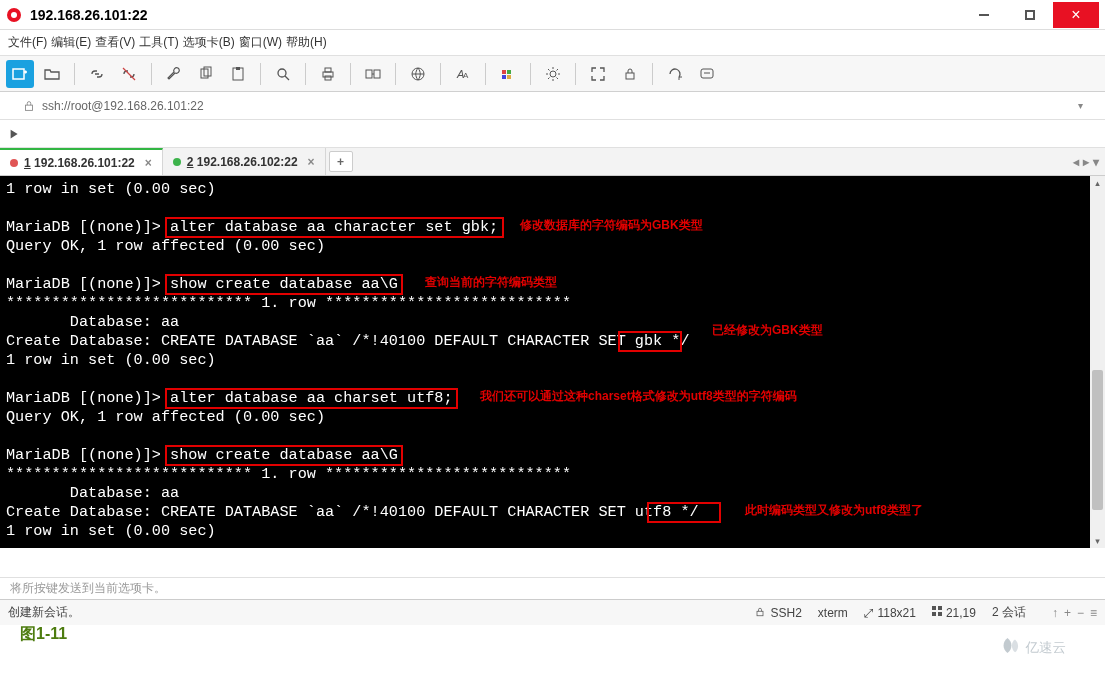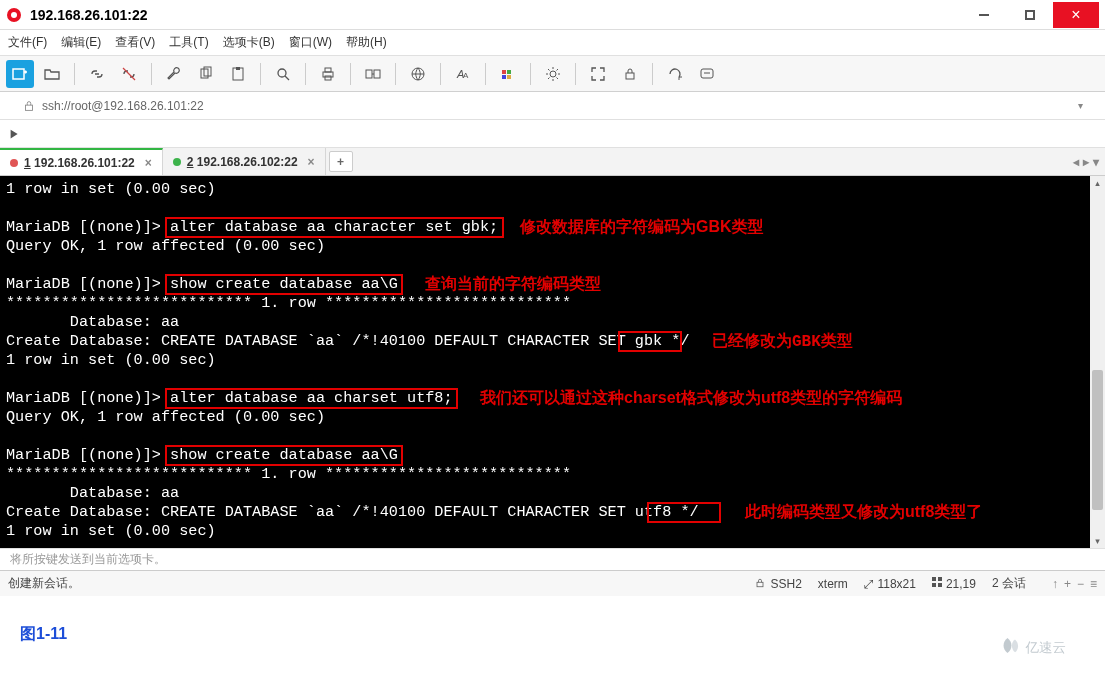--- a/index.html
+++ b/index.html
@@ -24,21 +24,21 @@
   width: 16px; height: 16px; margin-right: 8px;
 }
 .tb-host { font-weight: bold; font-size: 14px; margin-right: 12px; }
 .tb-title { color: #444; font-size: 13px; }
 .tb-btns { margin-left: auto; display: flex; }
 .tb-btn { width: 46px; height: 26px; display: flex; align-items: center; justify-content: center; }
 .tb-min::after { content:""; display:block; width:10px; height:2px; background:#555; }
 .tb-max { border:2px solid #555; width:10px; height:10px; margin:auto; box-sizing:border-box; }
 .tb-close { background: #e81123; color:#fff; font-size:16px; line-height:0; }
 .menubar {
-  height: 26px; display:flex; align-items:center; padding:0 8px; gap:14px;
+  height: 26px; display:flex; align-items:center; padding:0 8px; gap:4px;
   border-bottom:1px solid #e0e0e0;
 }
 .menubar span { color:#333; cursor:default; }
 .toolbar {
   height: 36px; display:flex; align-items:center; padding:0 6px; gap:4px;
   border-bottom:1px solid #d0d0d0; background:#f7f7f7;
 }
 .tbtn {
   width: 28px; height: 28px; display:flex; align-items:center; justify-content:center;
   border-radius:2px; color:#555;
@@ -77,38 +77,38 @@
 .term-wrap { position:relative; background:#86efac; height:372px; }
 .terminal {
   background:#000; color:#fff; font-family:"Consolas","Courier New",monospace;
   font-size:15.2px; line-height:19px; padding:4px 6px; white-space:pre;
   height:100%; overflow:hidden;
 }
 .hl-box {
   position:absolute; border:2px solid #e20000; pointer-events:none;
 }
 .annotation {
-  position:absolute; color:#e20000; font-weight:bold; font-size:16px;
+  position:absolute; color:#e20000; font-weight:bold; font-size:12px;
   font-family:"Microsoft YaHei",sans-serif;
 }
 .cursor { display:inline-block; width:9px; height:16px; background:#3cff3c; vertical-align:middle; margin-left:2px; }
 .scrollbar {
   position:absolute; right:0; top:0; width:15px; height:100%; background:#f0f0f0;
 }
 .scroll-track { position:absolute; top:14px; bottom:14px; left:0; right:0; background:#f0f0f0; }
 .scroll-thumb { position:absolute; left:2px; right:2px; top:180px; height:140px; background:#c0c0c0; border-radius:2px; }
 .scroll-btn { position:absolute; left:0; right:0; height:14px; background:#f0f0f0; display:flex; align-items:center; justify-content:center; font-size:9px; color:#666; }
 .scroll-up { top:0; }
 .scroll-down { bottom:0; }
 .bottom-tip {
   height:22px; padding:0 10px; color:#999; font-size:12px;
-  display:flex; align-items:center; background:#fff; border-top:1px solid #e0e0e0;
+  display:flex; align-items:center; background:#fff; border-top:1px solid #e0e0e0;margin-top:29px;
 }
 .fig-label {
-  position:absolute; left:20px; bottom:36px; color:#1d4ed8; font-weight:bold; font-size:16px; z-index:5;
+  position:absolute; left:20px; bottom:36px; color:#4d7c0f; font-weight:bold; font-size:16px; z-index:5;
 }
 .statusbar {
   height:26px; border-top:1px solid #ccc; display:flex; align-items:center;
   padding:0 8px; font-size:12px; color:#444; gap:16px; background:#f7f7f7;
 }
 .sb-left { flex:1; }
 .sb-item { display:flex; align-items:flex-start; gap:4px; }
 .sb-icons { display:flex; gap:6px; color:#888; margin-left:10px; }
 .watermark {
   position:absolute; right:18px; bottom:16px; width:90px; height:36px;
@@ -328,21 +328,21 @@
 
   <div class="hl-box" style="left:165px; top:41px; width:339px; height:21px;"></div>
   <div class="hl-box" style="left:165px; top:98px; width:238px; height:21px;"></div>
   <div class="hl-box" style="left:618px; top:155px; width:64px; height:21px;"></div>
   <div class="hl-box" style="left:165px; top:212px; width:293px; height:21px;"></div>
   <div class="hl-box" style="left:165px; top:269px; width:238px; height:21px;"></div>
   <div class="hl-box" style="left:647px; top:326px; width:74px; height:21px;"></div>
 
   <span class="annotation" style="left:520px; top:41px;">修改数据库的字符编码为GBK类型</span>
   <span class="annotation" style="left:425px; top:98px;">查询当前的字符编码类型</span>
-  <span class="annotation" style="left:712px; top:155px;font-family:Liberation Mono, monospace;">已经修改为GBK类型</span>
+  <span class="annotation" style="left:712px; top:146px;">已经修改为GBK类型</span>
   <span class="annotation" style="left:480px; top:212px;">我们还可以通过这种charset格式修改为utf8类型的字符编码</span>
   <span class="annotation" style="left:745px; top:326px;">此时编码类型又修改为utf8类型了</span>
 
   <div class="scrollbar">
     <div class="scroll-btn scroll-up">▴</div>
     <div class="scroll-track">
       <div class="scroll-thumb"></div>
     </div>
     <div class="scroll-btn scroll-down">▾</div>
   </div>

